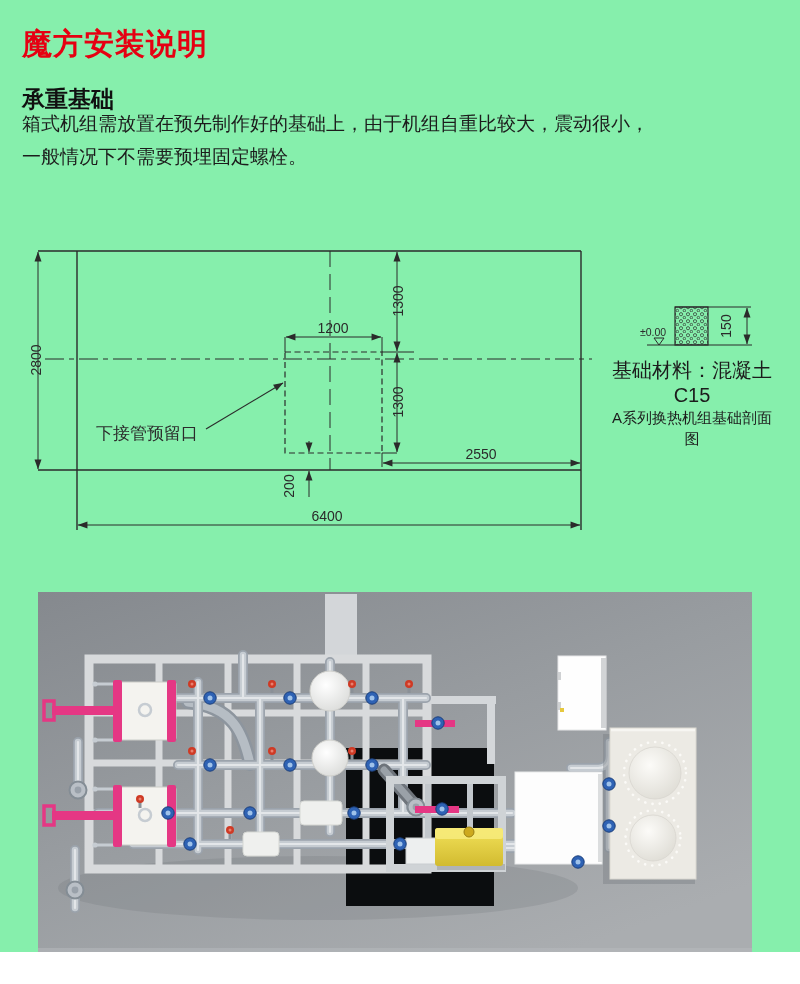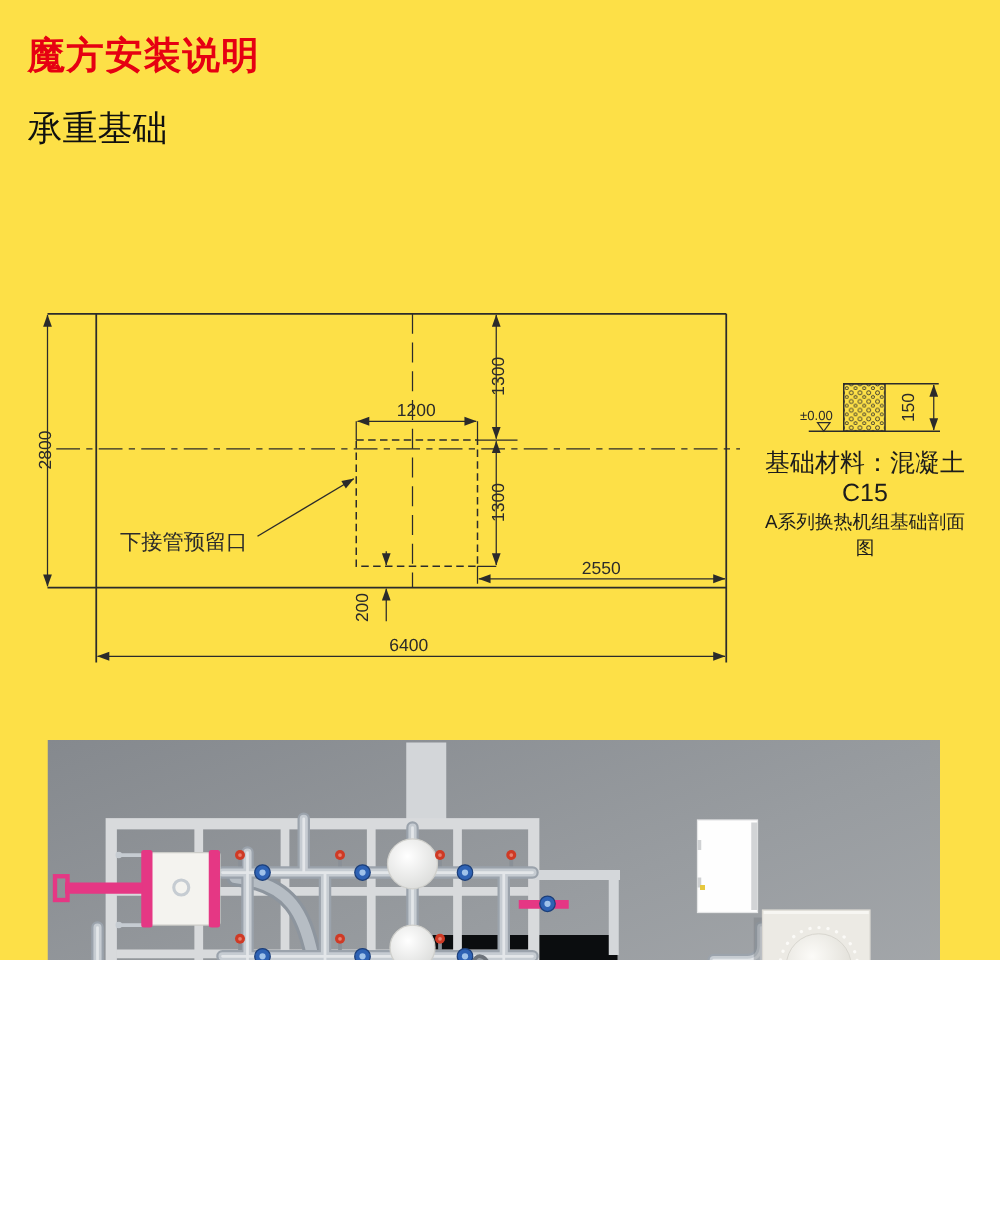--- a/index.html
+++ b/index.html
@@ -1,20 +1,20 @@
 <!DOCTYPE html>
 <html><head>
 <meta charset="utf-8">
 <style>
   html,body{margin:0;padding:0;background:#fff;}
-  .page{position:relative;width:800px;height:768px;background:#fde047;overflow:hidden;
+  .page{position:relative;width:800px;height:952px;background:#86efac;overflow:hidden;
         font-family:"Liberation Sans","DejaVu Sans",sans-serif;color:#222;}
   .abs{position:absolute;}
   .title{left:22px;top:24px;font-size:30px;font-weight:bold;color:#e60012;letter-spacing:1px;}
-  .heading{left:22px;top:84px;font-size:28px;font-weight:normal;color:#101010;}
+  .heading{left:22px;top:84px;font-size:23px;font-weight:bold;color:#101010;}
   .body-text{left:22px;top:107px;font-size:19px;line-height:33px;color:#1c1c1c;}
   .plan-svg{left:0;top:235px;}
   .detail-text{text-align:center;color:#1c1c1c;}
   .mat1{left:601px;top:357px;width:182px;font-size:20px;}
   .mat2{left:601px;top:381px;width:182px;font-size:16px;}
   .caption{left:612px;top:407px;width:160px;font-size:15px;line-height:21px;}
   .photo{left:38px;top:592px;width:714px;height:371px;}
   .footer-strip{left:0;top:970px;width:800px;height:14px;background:#e8ecef;}
   svg text{font-family:"Liberation Sans","DejaVu Sans",sans-serif;fill:#2b2b2b;}
   .dim{font-size:14px;}
@@ -22,20 +22,24 @@
   .lvl{font-size:10.5px;}
   .ln{stroke:#2b2b2b;fill:none;}
 </style>
 </head>
 <body>
 
 <div class="page">
 
   <div class="abs title">魔方安装说明</div>
   <div class="abs heading">承重基础</div>
+  <div class="abs body-text">
+    <div>箱式机组需放置在预先制作好的基础上，由于机组自重比较大，震动很小，</div>
+    <div>一般情况下不需要预埋固定螺栓。</div>
+  </div>
 
   <svg class="abs plan-svg" width="800" height="310" viewBox="0 0 800 310">
     <defs>
       <marker id="arr" viewBox="0 0 10 8" markerWidth="11" markerHeight="8.5" refX="9.3" refY="4" orient="auto-start-reverse" markerUnits="userSpaceOnUse">
         <path d="M0.4,0.7 L9.6,4 L0.4,7.3 Z" fill="#2b2b2b"></path>
       </marker>
       <pattern id="conc" width="7" height="7" patternUnits="userSpaceOnUse">
         <circle cx="2" cy="2.2" r="1.6" fill="none" stroke="#2b2b2b" stroke-width="0.7"></circle>
         <circle cx="5.4" cy="5.6" r="1.25" fill="none" stroke="#2b2b2b" stroke-width="0.7"></circle>
       </pattern>

